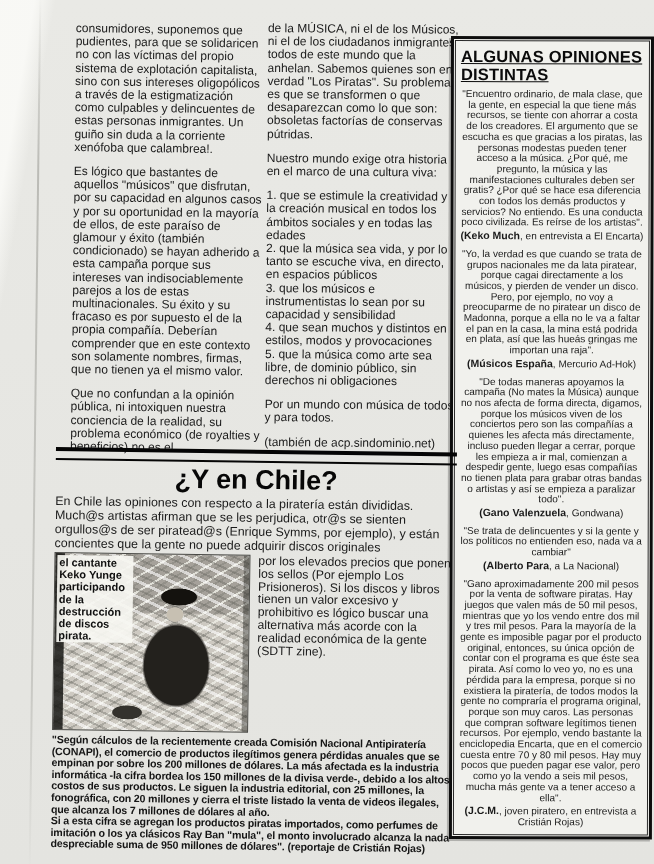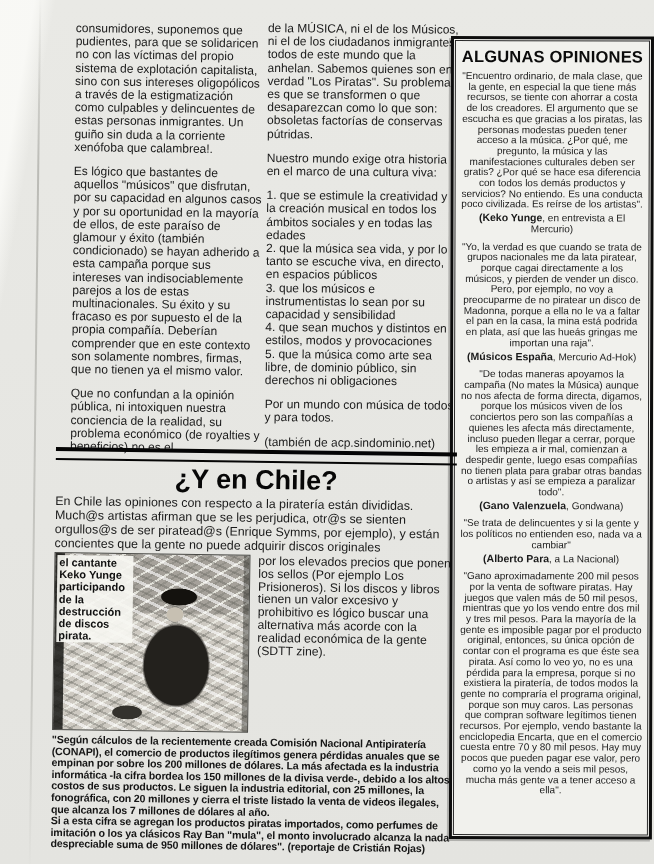--- a/index.html
+++ b/index.html
@@ -35,22 +35,22 @@
     position:absolute;left:451px;top:36px;width:197px;height:797px;
     border:3px solid #0d0d0d;background:#f1f1ed;
     box-shadow:-2px 2px 0 rgba(20,20,20,.25);
     transform:rotate(0.15deg);transform-origin:left top;
   }
   .opinions-inner{
     position:absolute;left:1px;top:1px;right:1px;bottom:1px;
     border:1px solid #2a2a2a;padding:4px 5px;overflow:hidden;
   }
   .opinions h2{
-    margin:2px 0 6px 0;text-align:center;font-size:16.5px;line-height:18px;
-    letter-spacing:.2px;color:#0b0b0b;
+    margin:2px 0 6px 0;text-align:left;font-size:16.5px;line-height:18px;
+    letter-spacing:.2px;color:#0b0b0b;text-decoration:underline;
   }
   .opinions h2 span{display:block;}
   .q{margin:0 0 2px 0;font-size:10px;line-height:10.7px;text-align:center;}
   .attr{margin:0 0 7px 0;font-size:10px;line-height:10.7px;text-align:center;}
   .attr b{font-size:10.5px;}
   
   .chile{
     position:absolute;left:56px;top:447px;width:401px;
     transform:rotate(0.8deg);transform-origin:left top;
   }
@@ -101,35 +101,37 @@
     <p class="li">4. que sean muchos y distintos en estilos, modos y provocaciones</p>
     <p class="li">5. que la música como arte sea libre, de dominio público, sin derechos ni obligaciones</p>
     <p class="closing">Por un mundo con música de todos y para todos.</p>
     <p class="note">(también de acp.sindominio.net)</p>
   </div>
 
   <div class="opinions">
     <div class="opinions-inner">
       <h2>
         <span>ALGUNAS OPINIONES</span>
+        <span>DISTINTAS</span>
       </h2>
 
       <p class="q">"Encuentro ordinario, de mala clase, que la gente, en especial la que tiene más recursos, se tiente con ahorrar a costa de los creadores. El argumento que se escucha es que gracias a los piratas, las personas modestas pueden tener acceso a la música. ¿Por qué, me pregunto, la música y las manifestaciones culturales deben ser gratis? ¿Por qué se hace esa diferencia con todos los demás productos y servicios? No entiendo. Es una conducta poco civilizada. Es reírse de los artistas".</p>
-      <p class="attr"><b>(Keko Yunge</b><span>, en entrevista a El Mercurio)</span></p>
+      <p class="attr"><b>(Keko Much</b><span>, en entrevista a El Encarta)</span></p>
 
       <p class="q">"Yo, la verdad es que cuando se trata de grupos nacionales me da lata piratear, porque cagai directamente a los músicos, y pierden de vender un disco. Pero, por ejemplo, no voy a preocuparme de no piratear un disco de Madonna, porque a ella no le va a faltar el pan en la casa, la mina está podrida en plata, así que las hueás gringas me importan una raja".</p>
       <p class="attr"><b>(Músicos España</b><span>, Mercurio Ad-Hok)</span></p>
 
       <p class="q">"De todas maneras apoyamos la campaña (No mates la Música) aunque no nos afecta de forma directa, digamos, porque los músicos viven de los conciertos pero son las compañías a quienes les afecta más directamente, incluso pueden llegar a cerrar, porque les empieza a ir mal, comienzan a despedir gente, luego esas compañías no tienen plata para grabar otras bandas o artistas y así se empieza a paralizar todo".</p>
       <p class="attr"><b>(Gano Valenzuela</b><span>, Gondwana)</span></p>
 
       <p class="q">"Se trata de delincuentes y si la gente y los políticos no entienden eso, nada va a cambiar"</p>
       <p class="attr"><b>(Alberto Para</b><span>, a La Nacional)</span></p>
 
       <p class="q">"Gano aproximadamente 200 mil pesos por la venta de software piratas. Hay juegos que valen más de 50 mil pesos, mientras que yo los vendo entre dos mil y tres mil pesos. Para la mayoría de la gente es imposible pagar por el producto original, entonces, su única opción de contar con el programa es que éste sea pirata. Así como lo veo yo, no es una pérdida para la empresa, porque si no existiera la piratería, de todos modos la gente no compraría el programa original, porque son muy caros. Las personas que compran software legítimos tienen recursos. Por ejemplo, vendo bastante la enciclopedia Encarta, que en el comercio cuesta entre 70 y 80 mil pesos. Hay muy pocos que pueden pagar ese valor, pero como yo la vendo a seis mil pesos, mucha más gente va a tener acceso a ella".</p>
+      <p class="attr"><b>(J.C.M.</b><span>, joven piratero, en entrevista a Cristián Rojas)</span></p>
     </div>
   </div>
 
   <div class="chile">
     <div class="rule"></div>
     <h1>¿Y en Chile?</h1>
     <p class="intro">En Chile las opiniones con respecto a la piratería están divididas. Much@s artistas afirman que se les perjudica, otr@s se sienten orgullos@s de ser piratead@s (Enrique Symms, por ejemplo), y están concientes que la gente no puede adquirir discos originales</p>
 
     <div class="photo">
       <div class="caption">el cantante Keko Yunge participando de la destrucción de discos pirata.</div>

